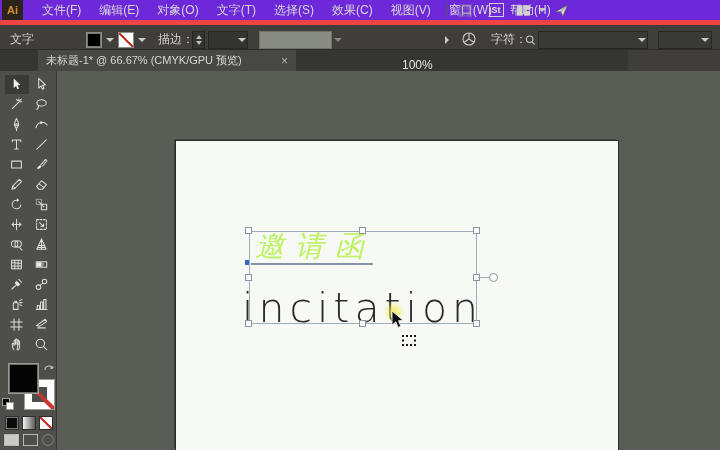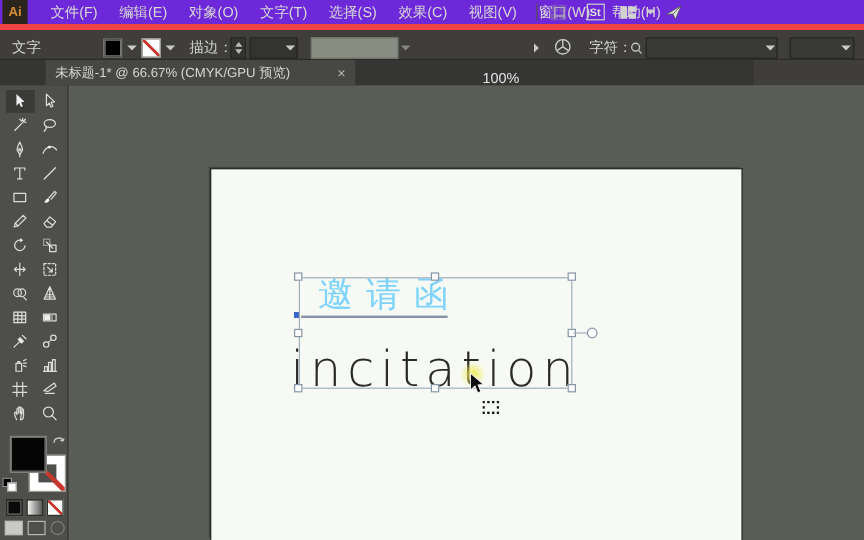--- a/index.html
+++ b/index.html
@@ -77,22 +77,22 @@
   .btn-none { background:linear-gradient(45deg, transparent 42%, #c9372c 45%, #c9372c 55%, transparent 58%), #fdfdfd; }
   .draw-mode { position:absolute; top:363px; width:15px; height:12px; border:1px solid #b8b8b4; }
   .dm1 { background:#c9c9c5; }
   .dm3 { opacity:.45; border-radius:50%; width:12px; }
 
   
   .canvas { position:absolute; left:57px; top:71px; width:663px; height:379px;
     background:#5a5d56; overflow:hidden; z-index:10; }
   .artboard { position:absolute; left:119px; top:70px; width:442px; height:309px;
     background:#f7faf4; outline:1px solid #2b2e28; box-shadow:-2px -2px 0 rgba(20,22,18,.35); }
-  .cn-text { position:absolute; left:208px; top:160px; font-size:29px; line-height:31px;
-    font-weight:300; letter-spacing:11px; color:#7dd3fc; white-space:nowrap; }
+  .cn-text { position:absolute; left:198px; top:160px; font-size:29px; line-height:31px;
+    font-weight:300; letter-spacing:11px; color:#bef264; white-space:nowrap;font-style:italic; }
   .cn-underline { position:absolute; left:194px; top:192px; width:122px; height:2px; background:#8492a4; }
   .base-tick { position:absolute; left:188px; top:189px; width:5px; height:5px; background:#3a64c8; }
   .en-text { position:absolute; left:185px; top:213px; font-size:41px; font-weight:300;
     letter-spacing:5px; color:#2a2a2a; white-space:nowrap;
     font-family:"DejaVu Sans","Liberation Sans",sans-serif; }
   .sel-box { position:absolute; left:192px; top:160px; width:228px; height:93px;
     border:1px solid #9fadbb; }
   .handle { position:absolute; width:7px; height:7px; background:#fdfdfd; border:1px solid #8796a5; }
   .ext-line { position:absolute; left:421px; top:206px; width:12px; height:1px; background:#9fadbb; }
   .ext-circle { position:absolute; left:432px; top:202px; width:9px; height:9px; border-radius:50%;

